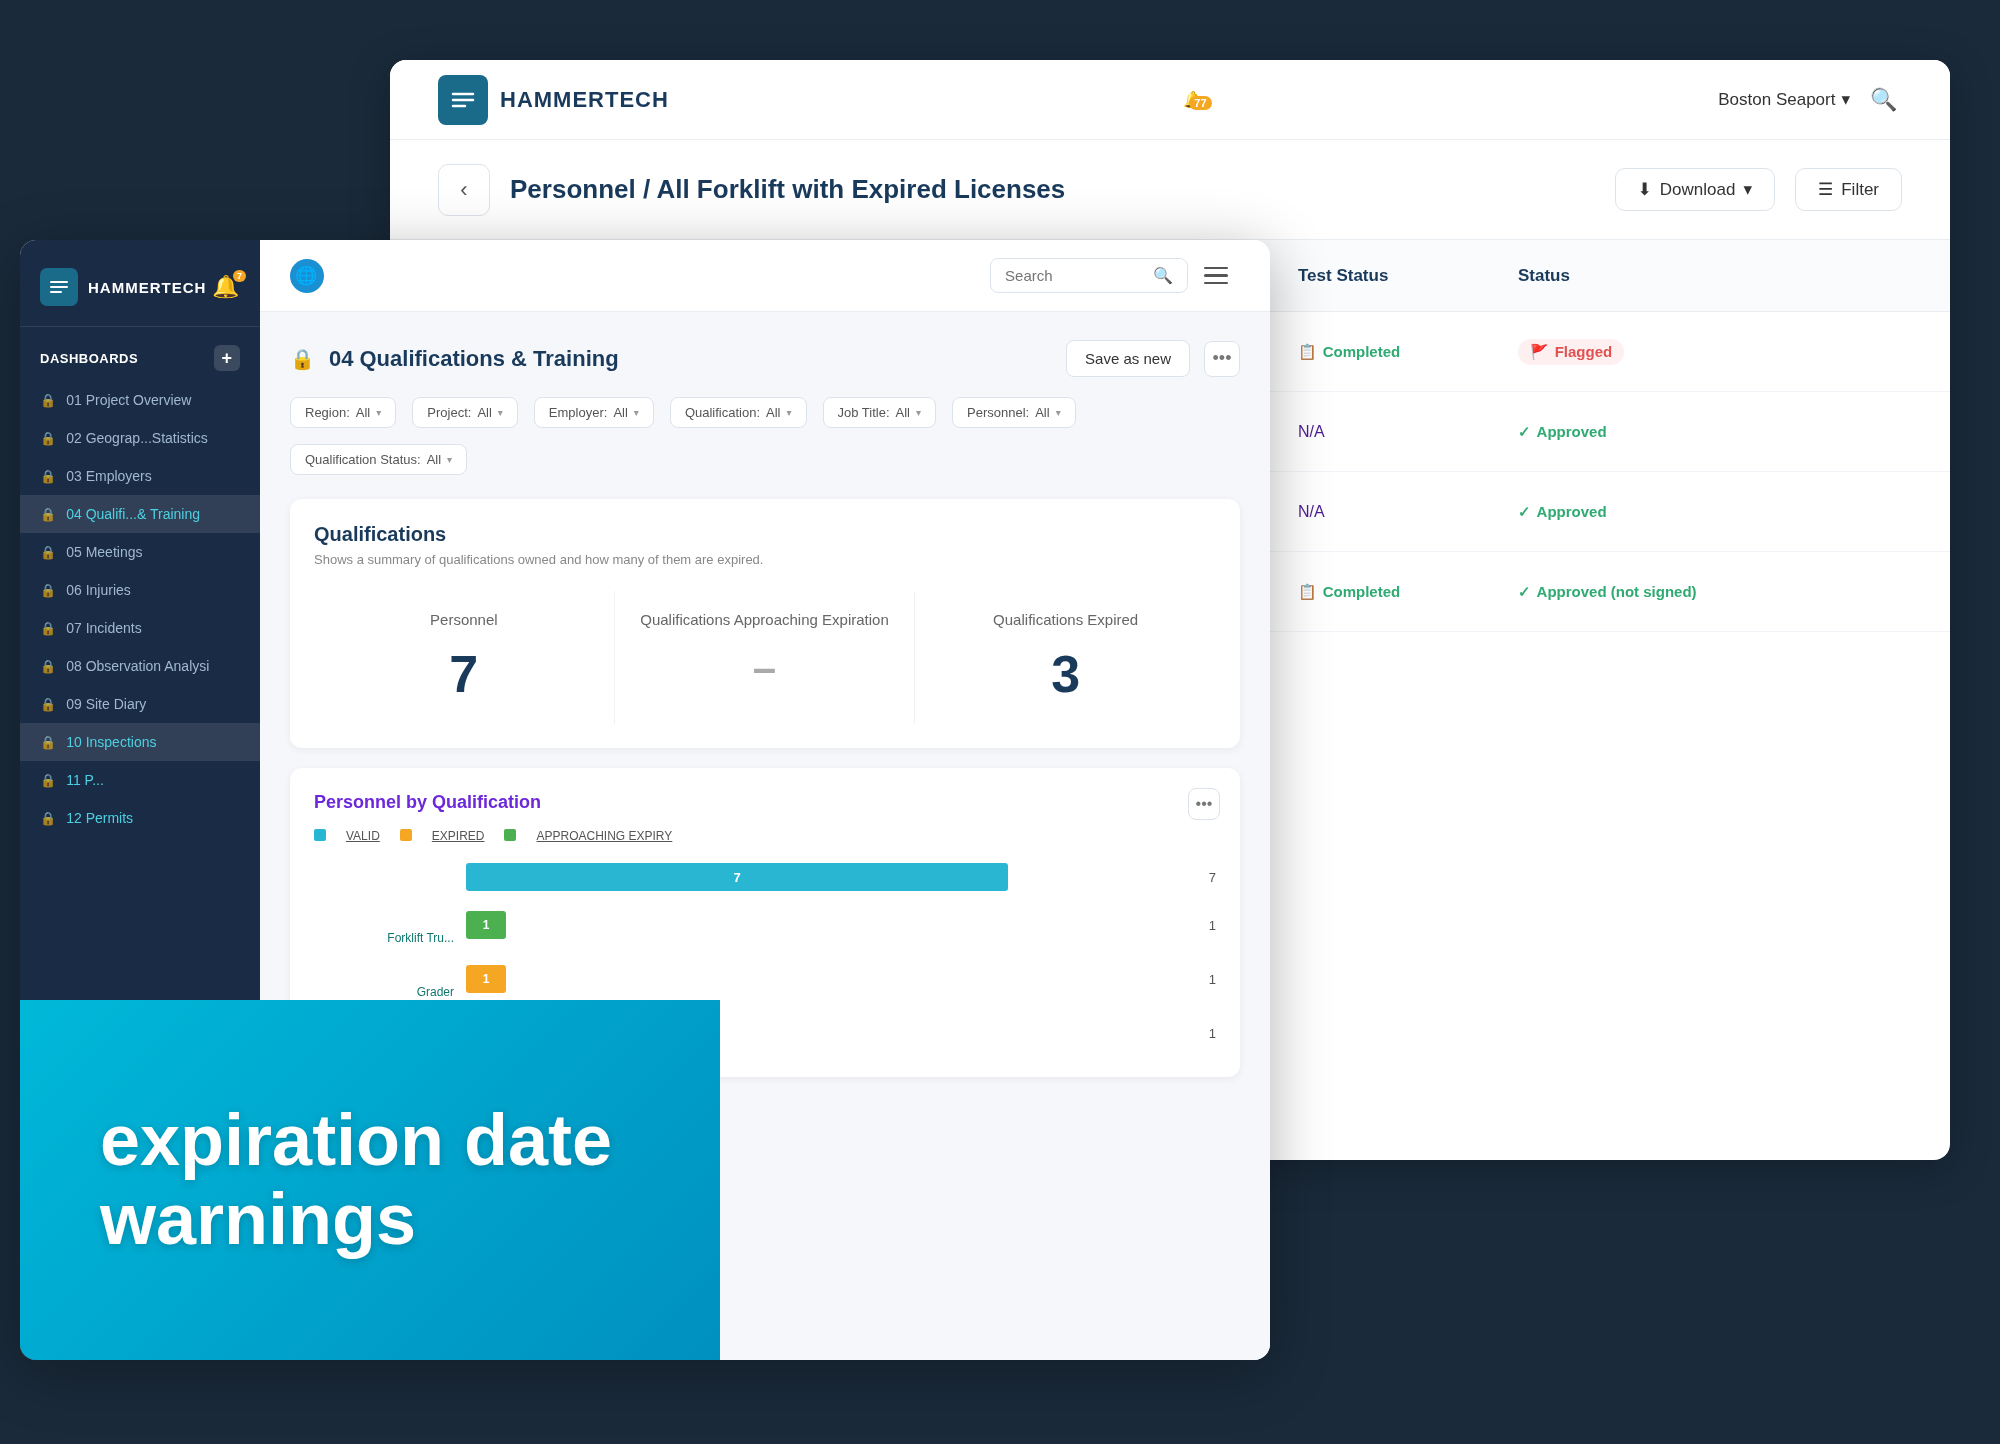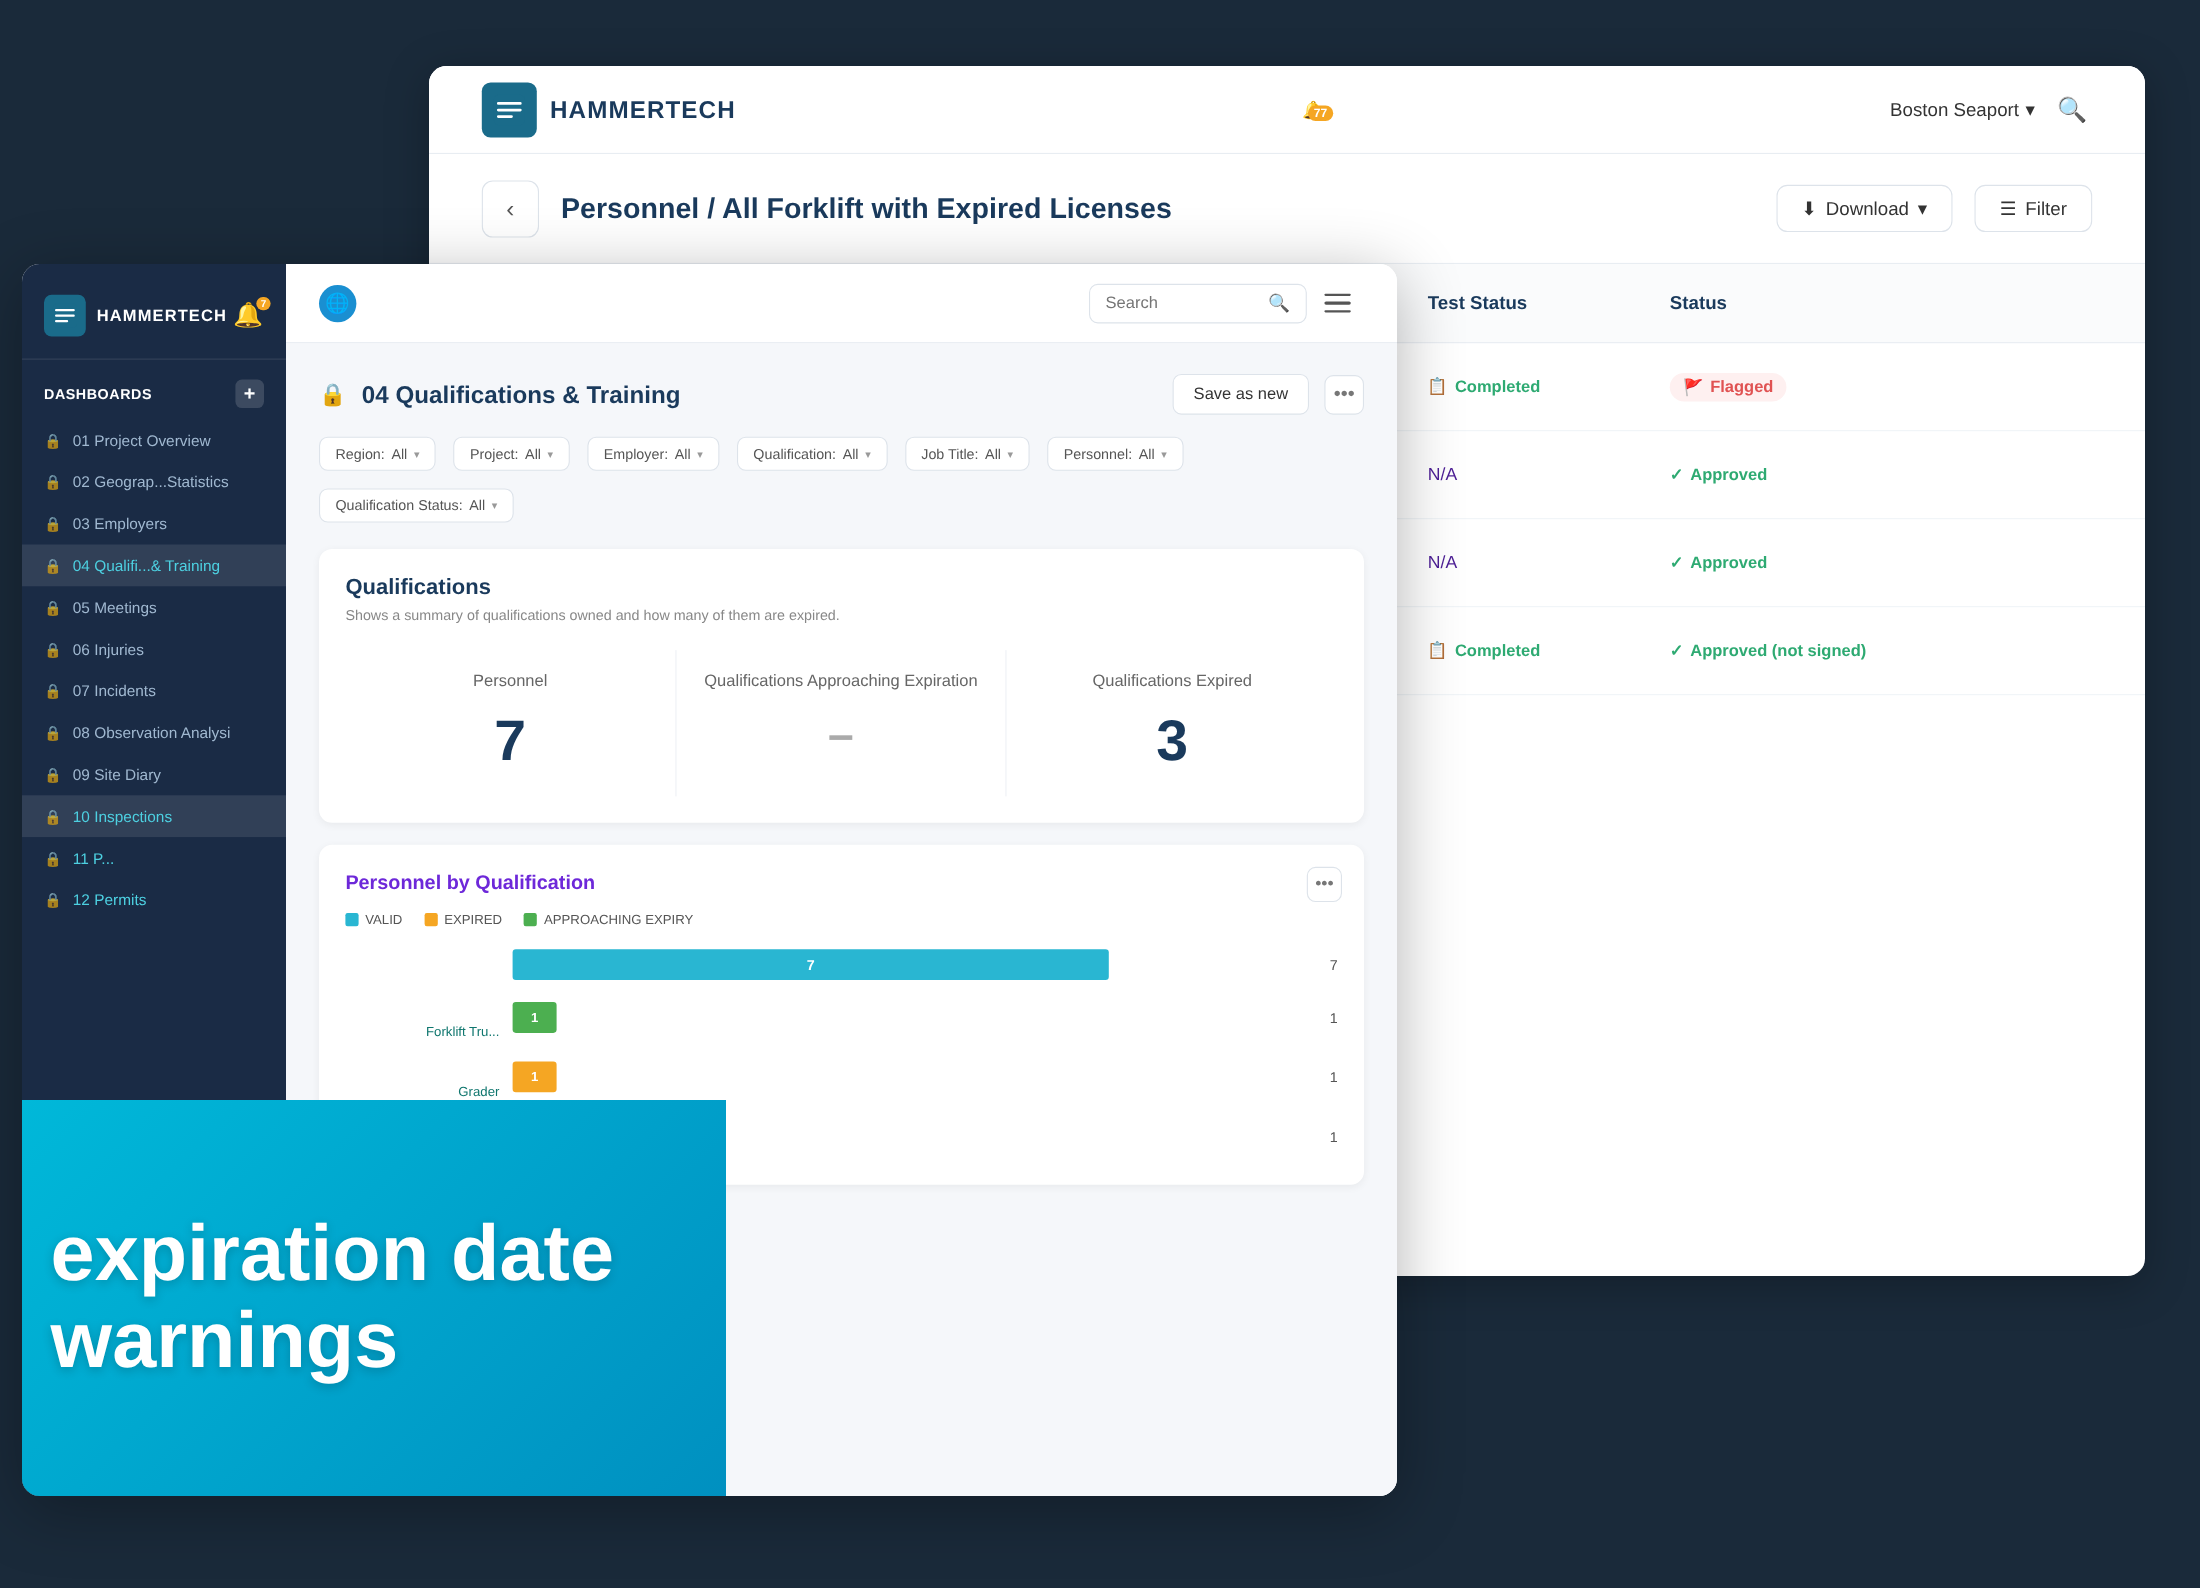--- a/index.html
+++ b/index.html
@@ -540,22 +540,23 @@
     .chart-legend {
       display: flex;
       gap: 20px;
       margin-bottom: 20px;
       font-size: 12px;
       color: #555;
     }
 
     .legend-item {
       display: flex;
-      align-items: center;
-      gap: 6px;
+      align-items: flex-start;
+      gap: 20px;
+      text-decoration: underline;
     }
 
     .legend-dot {
       width: 12px;
       height: 12px;
       border-radius: 2px;
     }
 
     .legend-valid { background: #29b6d2; }
     .legend-expired { background: #f5a623; }
@@ -626,27 +627,27 @@
       color: #777;
       font-size: 16px;
       background: #fff;
     }
 
     
     .overlay-text {
       position: absolute;
       bottom: 0;
       left: 0;
-      width: 640px;
+      width: 700px;
       height: 360px;
       background: linear-gradient(135deg, #00b8d9, #0090c0);
       display: flex;
       flex-direction: column;
       justify-content: center;
-      padding: 50px 26px;
+      padding: 50px 80px;
       z-index: 10;
     }
 
     .overlay-text h1 {
       font-size: 72px;
       font-weight: 900;
       color: #fff;
       line-height: 1.1;
       text-shadow: 0 2px 10px rgba(0,0,0,0.2);
     }

